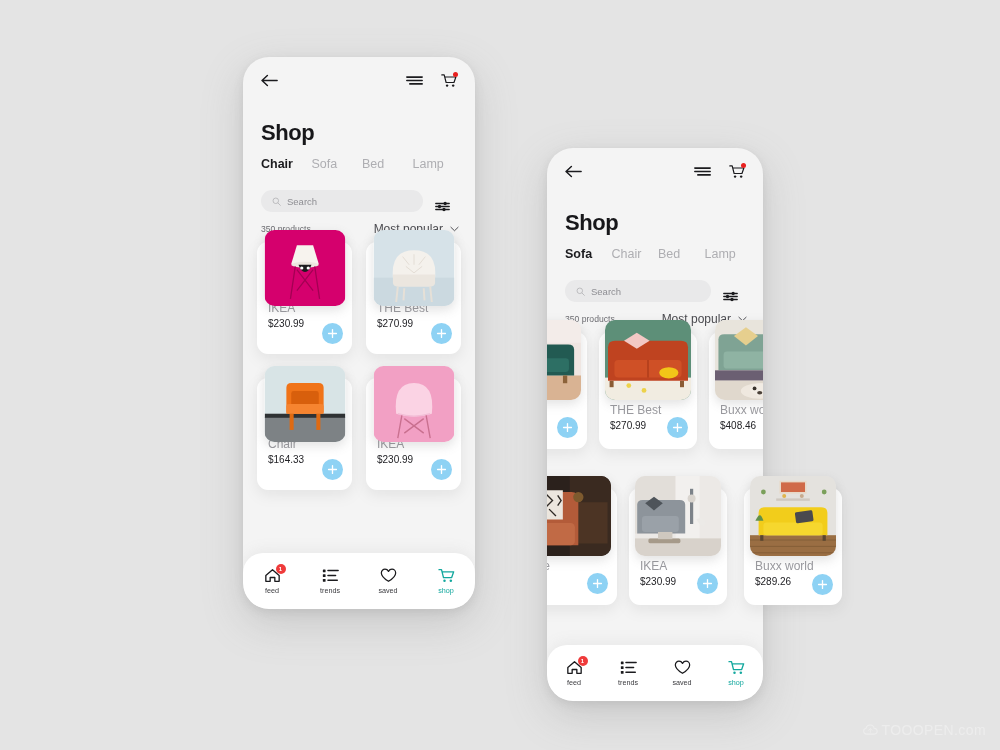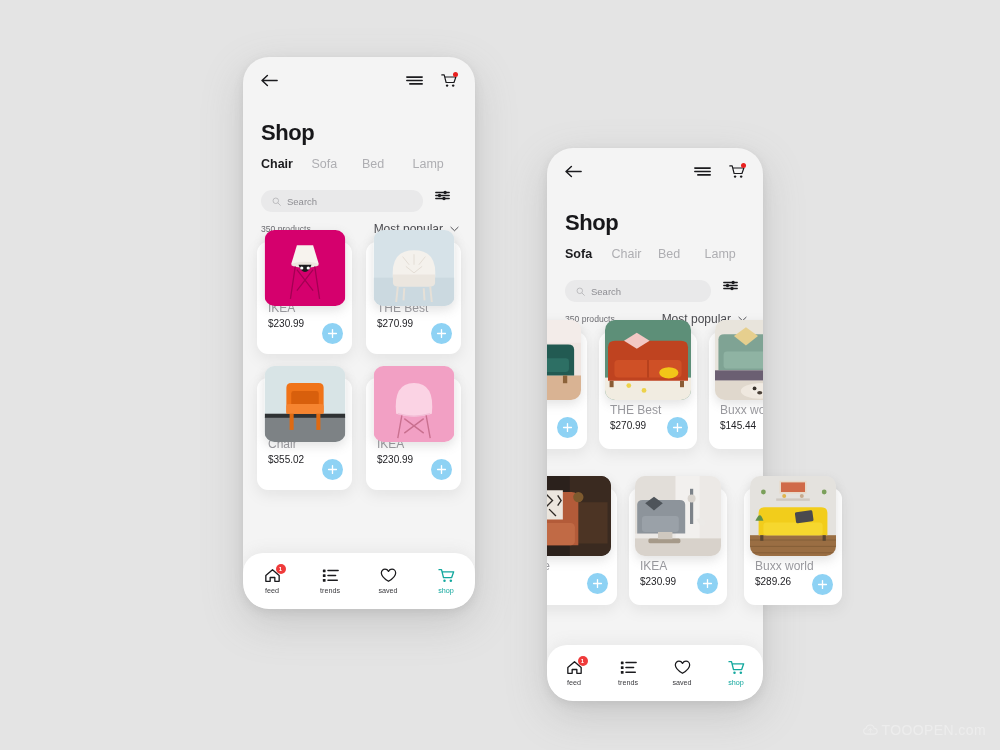--- a/index.html
+++ b/index.html
@@ -60,21 +60,21 @@
   #phone-sofa  .tabs { top:99px; }
   .tab {
     font-size:12.5px; color:#aeaeb2; flex:1;
     white-space:nowrap;
   }
   .tab.active { color:#1b1b1e; font-weight:bold; }
 
   
   .searchrow {
     position:absolute; left:18px; right:25px;
-    display:flex; align-items:flex-start;
+    display:flex; align-items:flex-end;
   }
   #phone-chair .searchrow { top:133px; }
   #phone-sofa  .searchrow { top:132px; }
   .searchbox {
     flex:1; height:22px; border-radius:11px;
     background:#e9e9ea;
     display:flex; align-items:center;
     padding:0 11px;
   }
   .search-ic { width:9px; height:9px; margin-right:6px; opacity:.55; }
@@ -478,21 +478,21 @@
       <div class="row" style="margin-top:24px">
         <div class="card">
           <div class="card-img">
             <svg width="100%" height="100%">
                 <use href="#art-orange-armchair"></use>
               </svg>
           </div>
           <div class="card-body">
             <div class="p-name">Hello chair</div>
             <div class="p-brand">Chair</div>
-            <div class="p-price">$355.02</div>
+            <div class="p-price">$164.33</div>
           </div>
           <div class="plus">
             <svg>
                 <use href="#sym-plus"></use>
               </svg>
           </div>
         </div>
 
         <div class="card">
           <div class="card-img">
@@ -646,21 +646,21 @@
 
       <div class="hcard">
         <div class="card-img">
           <svg width="100%" height="100%">
               <use href="#art-mint-sofa-dog"></use>
             </svg>
         </div>
         <div class="card-body">
           <div class="p-name">Mint sofa</div>
           <div class="p-brand">Buxx world</div>
-          <div class="p-price">$145.44</div>
+          <div class="p-price">$408.46</div>
         </div>
 
       </div>
     </div>
 
     <div class="hrow hrow-2" style="left:-28px">
       <div class="hcard">
         <div class="card-img">
           <svg width="100%" height="100%">
               <use href="#art-autumn-sofa"></use>

